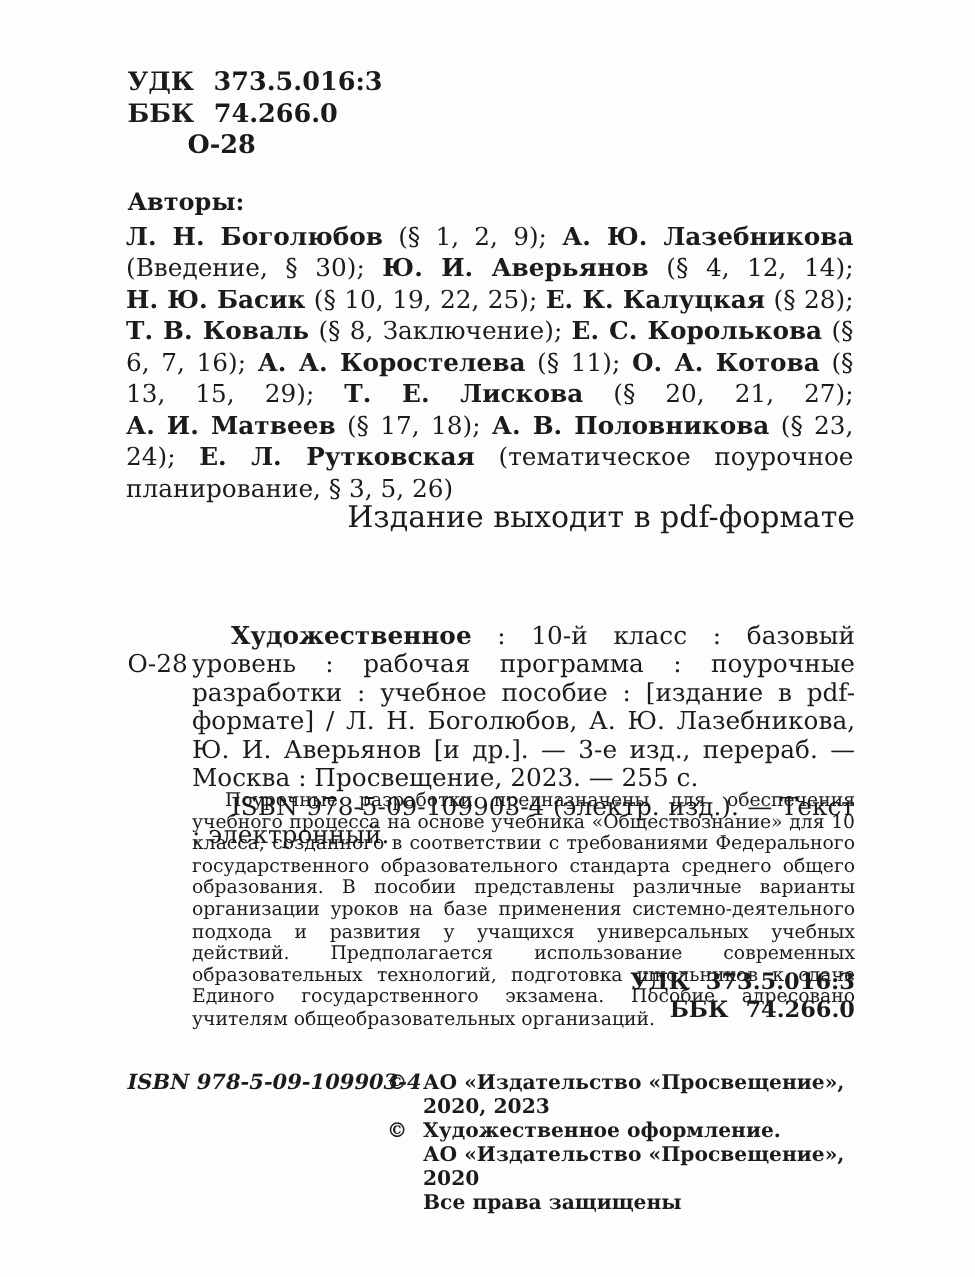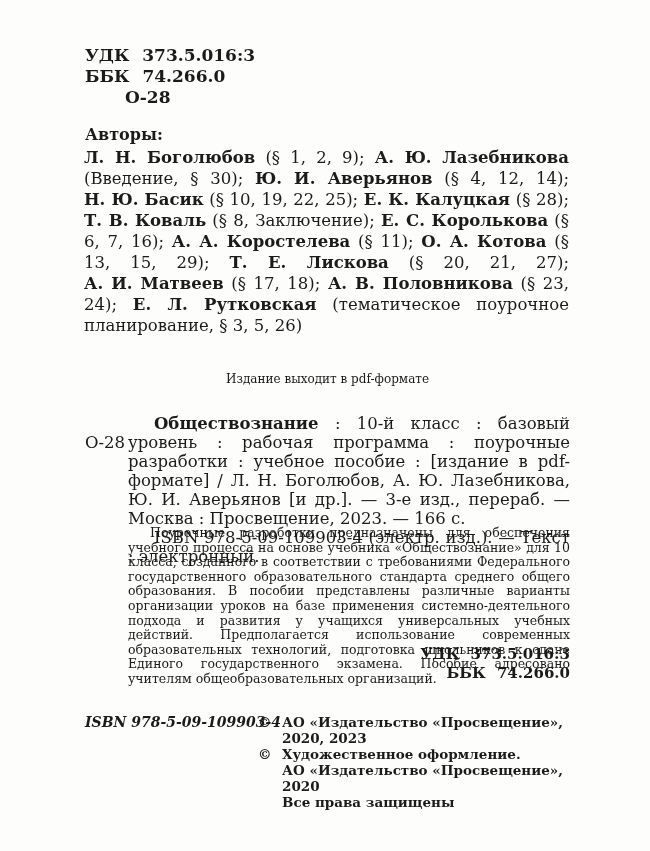--- a/index.html
+++ b/index.html
@@ -44,24 +44,24 @@
     font-size: 16.5px;
     line-height: 21px;
     text-align: justify;
   }
   .authors b { font-weight: bold; }
 
   
   .edition-note {
     position: absolute;
     left: 85px;
-    top: 372px;
+    top: 332px;
     width: 485px;
-    text-align: center;
-    font-size: 12px;
+    text-align: right;
+    font-size: 20px;
   }
 
   
   .bib {
     position: absolute;
     left: 85px;
     top: 414px;
     width: 485px;
     font-size: 16.5px;
     line-height: 19px;
@@ -127,21 +127,21 @@
   </div>
 
   <div class="authors-heading">Авторы:</div>
 
   <p class="authors"><b>Л.&nbsp;Н.&nbsp;Боголюбов</b><span> (§ 1, 2, 9); </span><b>А.&nbsp;Ю.&nbsp;Лазебникова</b><span> (Введение, § 30); </span><b>Ю.&nbsp;И.&nbsp;Аверьянов</b><span> (§ 4, 12, 14); </span><b>Н.&nbsp;Ю.&nbsp;Басик</b><span> (§ 10, 19, 22, 25); </span><b>Е.&nbsp;К.&nbsp;Калуцкая</b><span> (§ 28); </span><b>Т.&nbsp;В.&nbsp;Коваль</b><span> (§ 8, Заключение); </span><b>Е.&nbsp;С.&nbsp;Королькова</b><span> (§ 6, 7, 16); </span><b>А.&nbsp;А.&nbsp;Коростелева</b><span> (§ 11); </span><b>О.&nbsp;А.&nbsp;Котова</b><span> (§ 13, 15, 29); </span><b>Т.&nbsp;Е.&nbsp;Лискова</b><span> (§ 20, 21, 27); </span><b>А.&nbsp;И.&nbsp;Матвеев</b><span> (§ 17, 18); </span><b>А.&nbsp;В.&nbsp;Половникова</b><span> (§ 23, 24); </span><b>Е.&nbsp;Л.&nbsp;Рутковская</b><span> (тематическое поурочное планирование, § 3, 5, 26)</span></p>
 
   <div class="edition-note">Издание выходит в pdf-формате</div>
 
   <div class="bib">
     <span class="bib-code">О-28</span>
-    <p class="bib-text"><b>Обществознание</b><span> : 10-й класс : базовый уровень : рабочая программа : поурочные разработки : учебное пособие : [издание в pdf-формате] / Л. Н. Боголюбов, А. Ю. Лазебникова, Ю. И. Аверьянов [и др.]. — 3-е изд., перераб. — Москва : Просвещение, 2023. — 166 с.</span></p>
+    <p class="bib-text"><b>Художественное</b><span> : 10-й класс : базовый уровень : рабочая программа : поурочные разработки : учебное пособие : [издание в pdf-формате] / Л. Н. Боголюбов, А. Ю. Лазебникова, Ю. И. Аверьянов [и др.]. — 3-е изд., перераб. — Москва : Просвещение, 2023. — 255 с.</span></p>
     <p class="bib-isbn">ISBN 978-5-09-109903-4 (электр. изд.). — Текст : электронный.</p>
   </div>
 
   <p class="annotation">Поурочные разработки предназначены для обеспечения учебного процесса на основе учебника «Обществознание» для 10 класса, созданного в соответствии с требованиями Федерального государственного образовательного стандарта среднего общего образования. В пособии представлены различные варианты организации уроков на базе применения системно-деятельного подхода и развития у учащихся универсальных учебных действий. Предполагается использование современных образовательных технологий, подготовка школьников к сдаче Единого государственного экзамена. Пособие адресовано учителям общеобразовательных организаций.</p>
 
   <div class="codes-right">
     <div>УДК 373.5.016:3</div>
     <div>ББК 74.266.0</div>
   </div>
 

